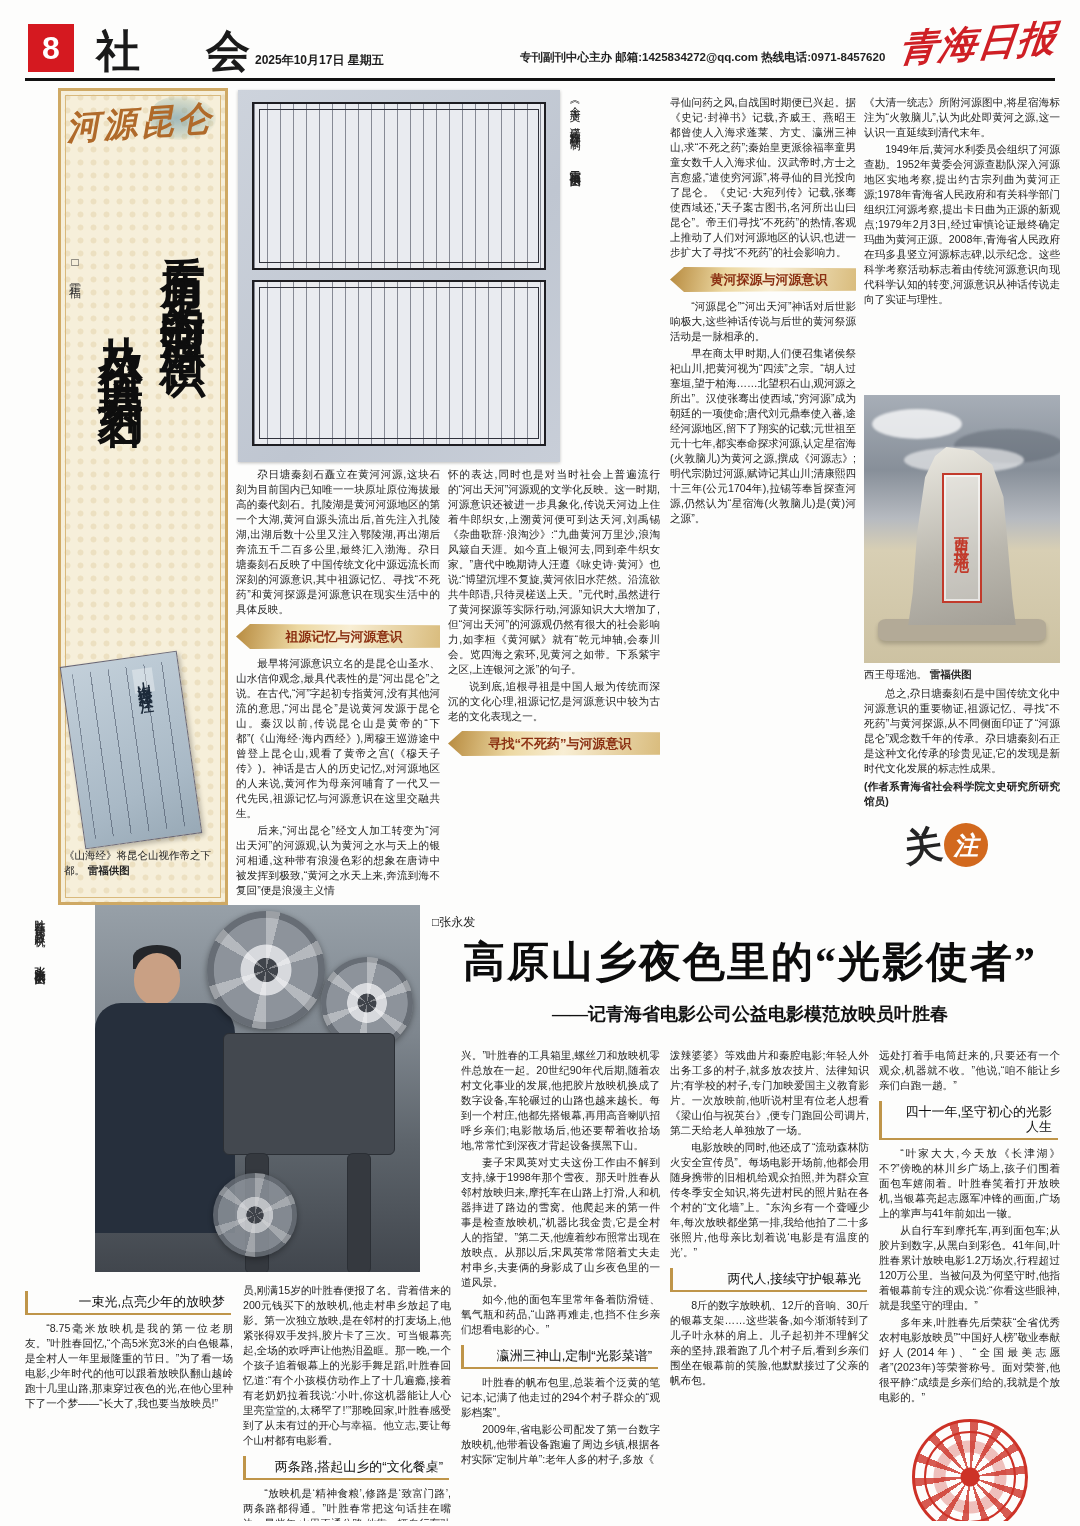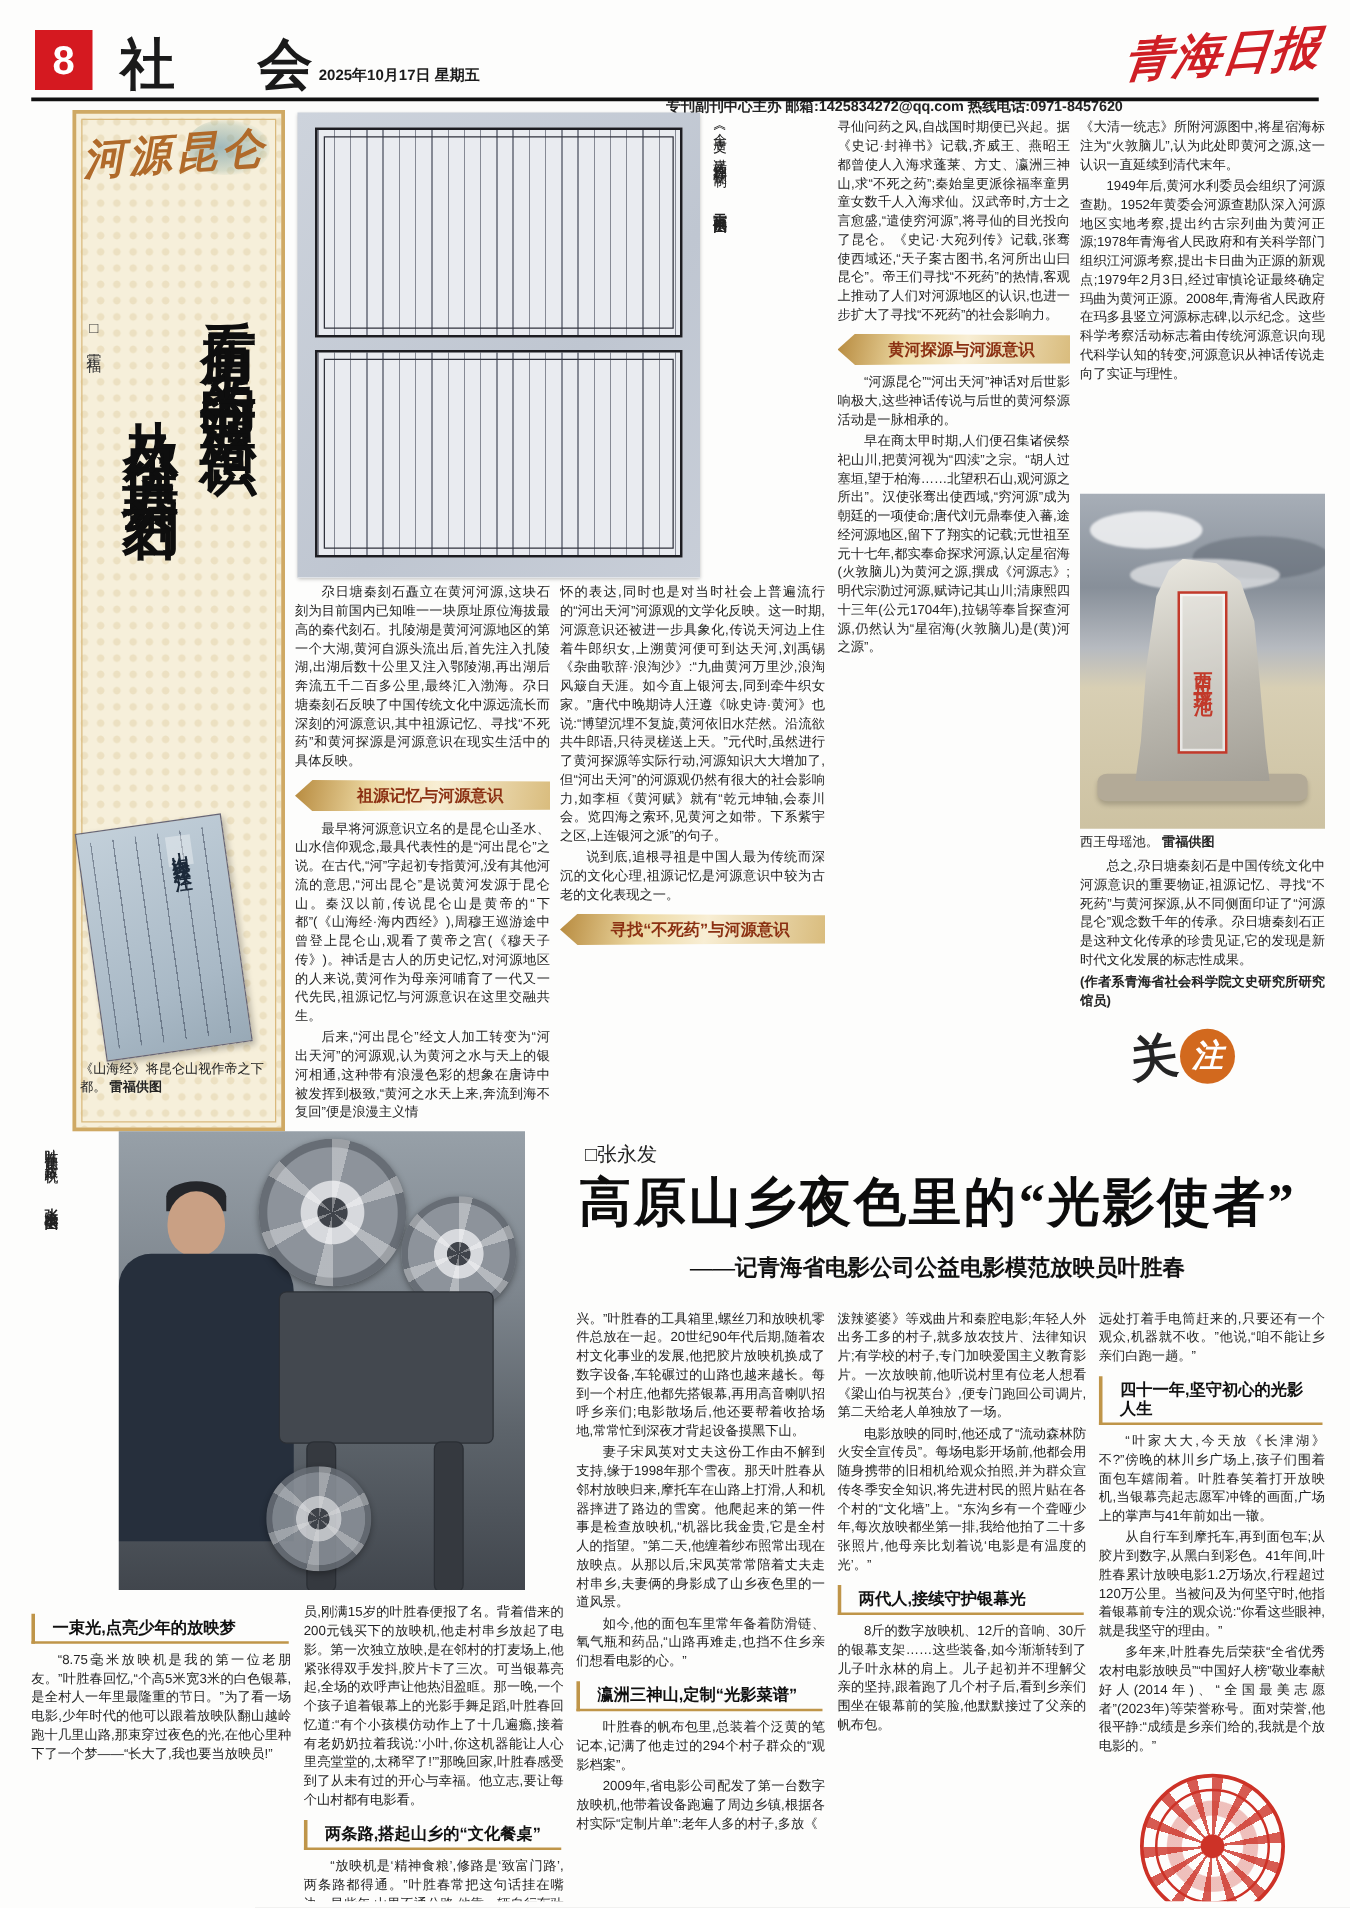--- a/index.html
+++ b/index.html
@@ -5,21 +5,21 @@
   html,body{margin:0;padding:0;background:#e8e8e8;}
   .page{position:relative;width:1080px;height:1526px;background:#fdfdfc;margin:0 auto;overflow:hidden;
         font-family:"Liberation Sans","DejaVu Sans",sans-serif;color:#1a1a1a;}
   .abs{position:absolute;}
 
   
   .pageno{left:28px;top:24px;width:46px;height:48px;background:#d51920;color:#fff;
           font-size:32px;font-weight:bold;display:flex;align-items:center;justify-content:center;}
   .section{left:96px;top:22px;width:150px;display:flex;gap:66px;font-size:44px;font-weight:900;letter-spacing:0;}
   .dateblock{left:255px;top:32px;font-size:12px;font-weight:bold;line-height:19px;white-space:pre-line;}
-  .centerinfo{left:533px;top:50px;font-size:11.5px;font-weight:bold;color:#222;margin-top:28px;}
+  .centerinfo{left:520px;top:50px;font-size:11.5px;font-weight:bold;color:#222;}
   .masthead{left:900px;top:18px;font-size:38px;font-weight:bold;color:#cf1f25;
             font-family:"DejaVu Serif","Liberation Serif",serif;font-style:italic;
             transform:skewX(-10deg) rotate(-4deg);letter-spacing:1px;}
   .headrule{left:25px;top:78px;width:1030px;height:3px;background:#111;}
 
   
   .panel{left:58px;top:88px;width:170px;height:817px;background:#f6efda;border:3px solid #cfa964;box-sizing:border-box;
          background-image:radial-gradient(circle,rgba(197,166,96,.20) 2.6px,transparent 3.4px);background-size:13px 13px;}
   .panel-inner{position:absolute;inset:4px;border:1px solid #d9b97c;pointer-events:none;}
   .kicker{left:66px;top:100px;width:160px;font-size:34px;font-weight:bold;color:#b06a2a;font-style:italic;
@@ -85,32 +85,32 @@
   .reel{position:absolute;border-radius:50%;background:
         repeating-conic-gradient(rgba(255,255,255,.35) 0 14deg,rgba(0,0,0,0) 14deg 60deg),
         radial-gradient(circle,#40444b 0 14%,#d7d9dd 15% 30%,#8d939b 31% 62%,#676d75 63% 100%);
         box-shadow:0 2px 6px rgba(0,0,0,.4);}
   .projbody{position:absolute;background:#43484f;border:1px solid #2b2f35;border-radius:6px;}
   .man-head{position:absolute;width:46px;height:52px;border-radius:50% 50% 46% 46%;background:#c9a084;}
   .man-hair{position:absolute;width:48px;height:24px;border-radius:50% 50% 0 0;background:#24262a;}
   .man-body{position:absolute;width:140px;height:230px;border-radius:26px 30px 0 0;background:#262f3c;}
   .vcap2{left:32px;top:910px;writing-mode:vertical-rl;text-orientation:upright;font-size:11px;letter-spacing:2px;
          color:#222;height:330px;font-family:"Liberation Serif","DejaVu Serif",serif;}
-  .a2-author{left:432px;top:914px;font-size:16px;color:#222;margin-left:36px;}
+  .a2-author{left:432px;top:914px;font-size:12px;color:#222;}
   .headline2{left:428px;top:934px;width:644px;text-align:center;font-size:42px;font-weight:900;color:#0c0c0c;
              font-family:Liberation Serif, serif;letter-spacing:2px;white-space:nowrap;}
   .subtitle2{left:428px;top:1002px;width:644px;text-align:center;font-size:18px;font-weight:bold;color:#111;
              font-family:"Liberation Serif","DejaVu Serif",serif;}
   .c2-1{left:25px;top:1283px;width:208px;height:238px;}
   .c2-2{left:243px;top:1283px;width:208px;height:238px;}
   .c2-3{left:461px;top:1048px;width:199px;height:473px;}
   .c2-4{left:670px;top:1048px;width:199px;height:473px;}
   .c2-5{left:879px;top:1048px;width:181px;height:473px;}
-  .bracket-head{display:block;margin:8px 2px 6px 0;padding:3px 6px 4px 14px;font-weight:bold;font-size:13px;color:#101010;
-                border-left:3px solid #bf9549;border-bottom:2px solid #bf9549;text-indent:0;text-align:left;}
+  .bracket-head{display:block;margin:8px 2px 6px 0;padding:3px 6px 4px 14px;font-weight:normal;font-size:13px;color:#101010;
+                border-left:3px solid #bf9549;border-bottom:2px solid #bf9549;text-indent:0;text-align:right;}
 
   .seal{width:110px;height:110px;margin:14px auto 6px;border-radius:50%;border:3px solid #cd3227;position:relative;
         background:radial-gradient(circle at 50% 50%,#cd3227 0 9px,transparent 10px),
                    repeating-conic-gradient(rgba(205,50,39,.8) 0 9deg,transparent 9deg 26deg);}
   .seal::before{content:"";position:absolute;inset:9px;border-radius:50%;border:2px solid #cd3227;
                 background:radial-gradient(circle,transparent 0 24px,rgba(205,50,39,.3) 25px 36px,transparent 37px);}
 </style>
 </head>
 <body>
 

